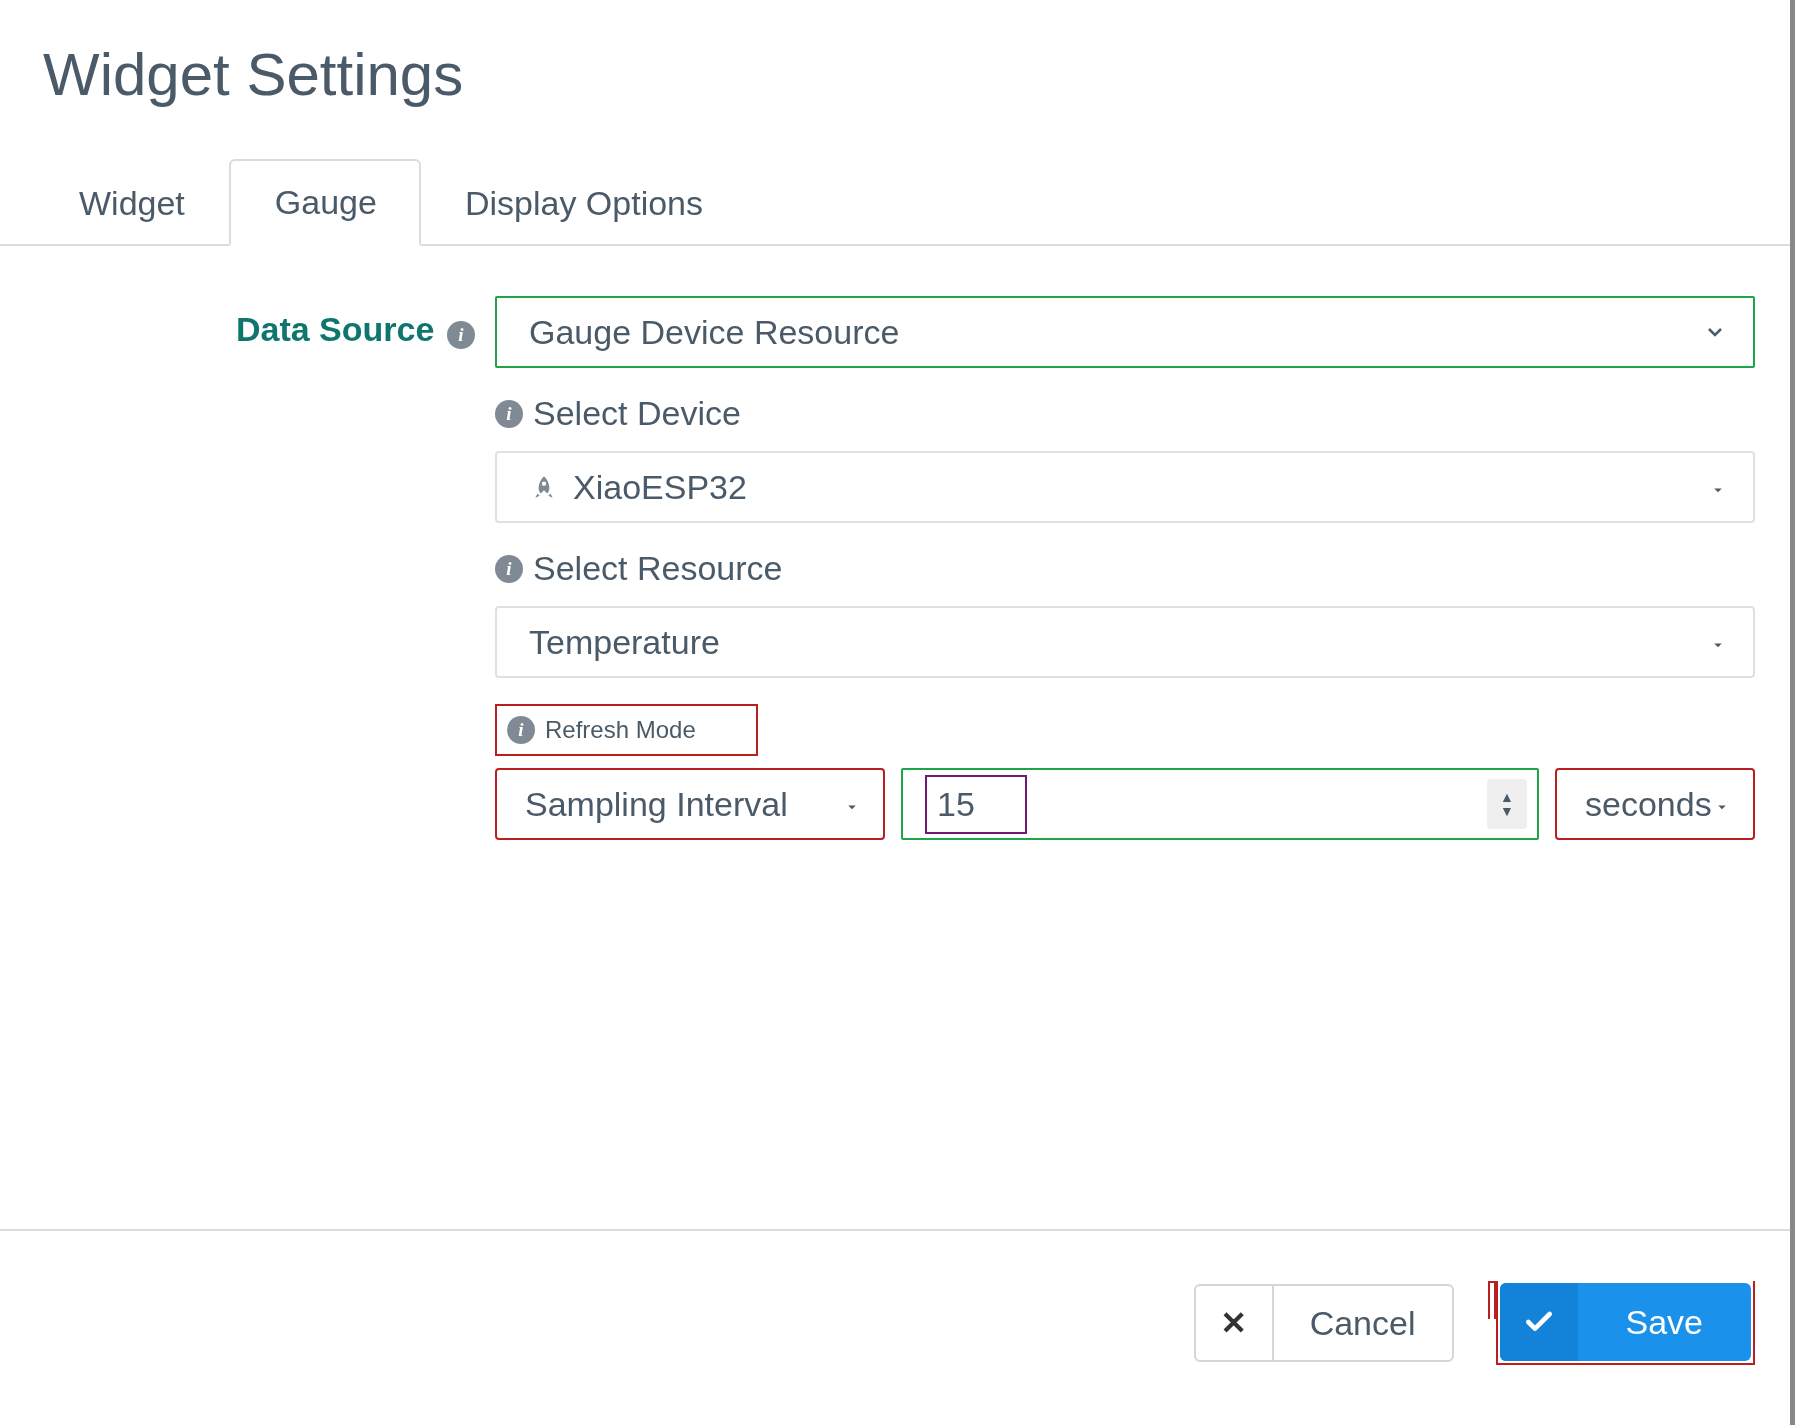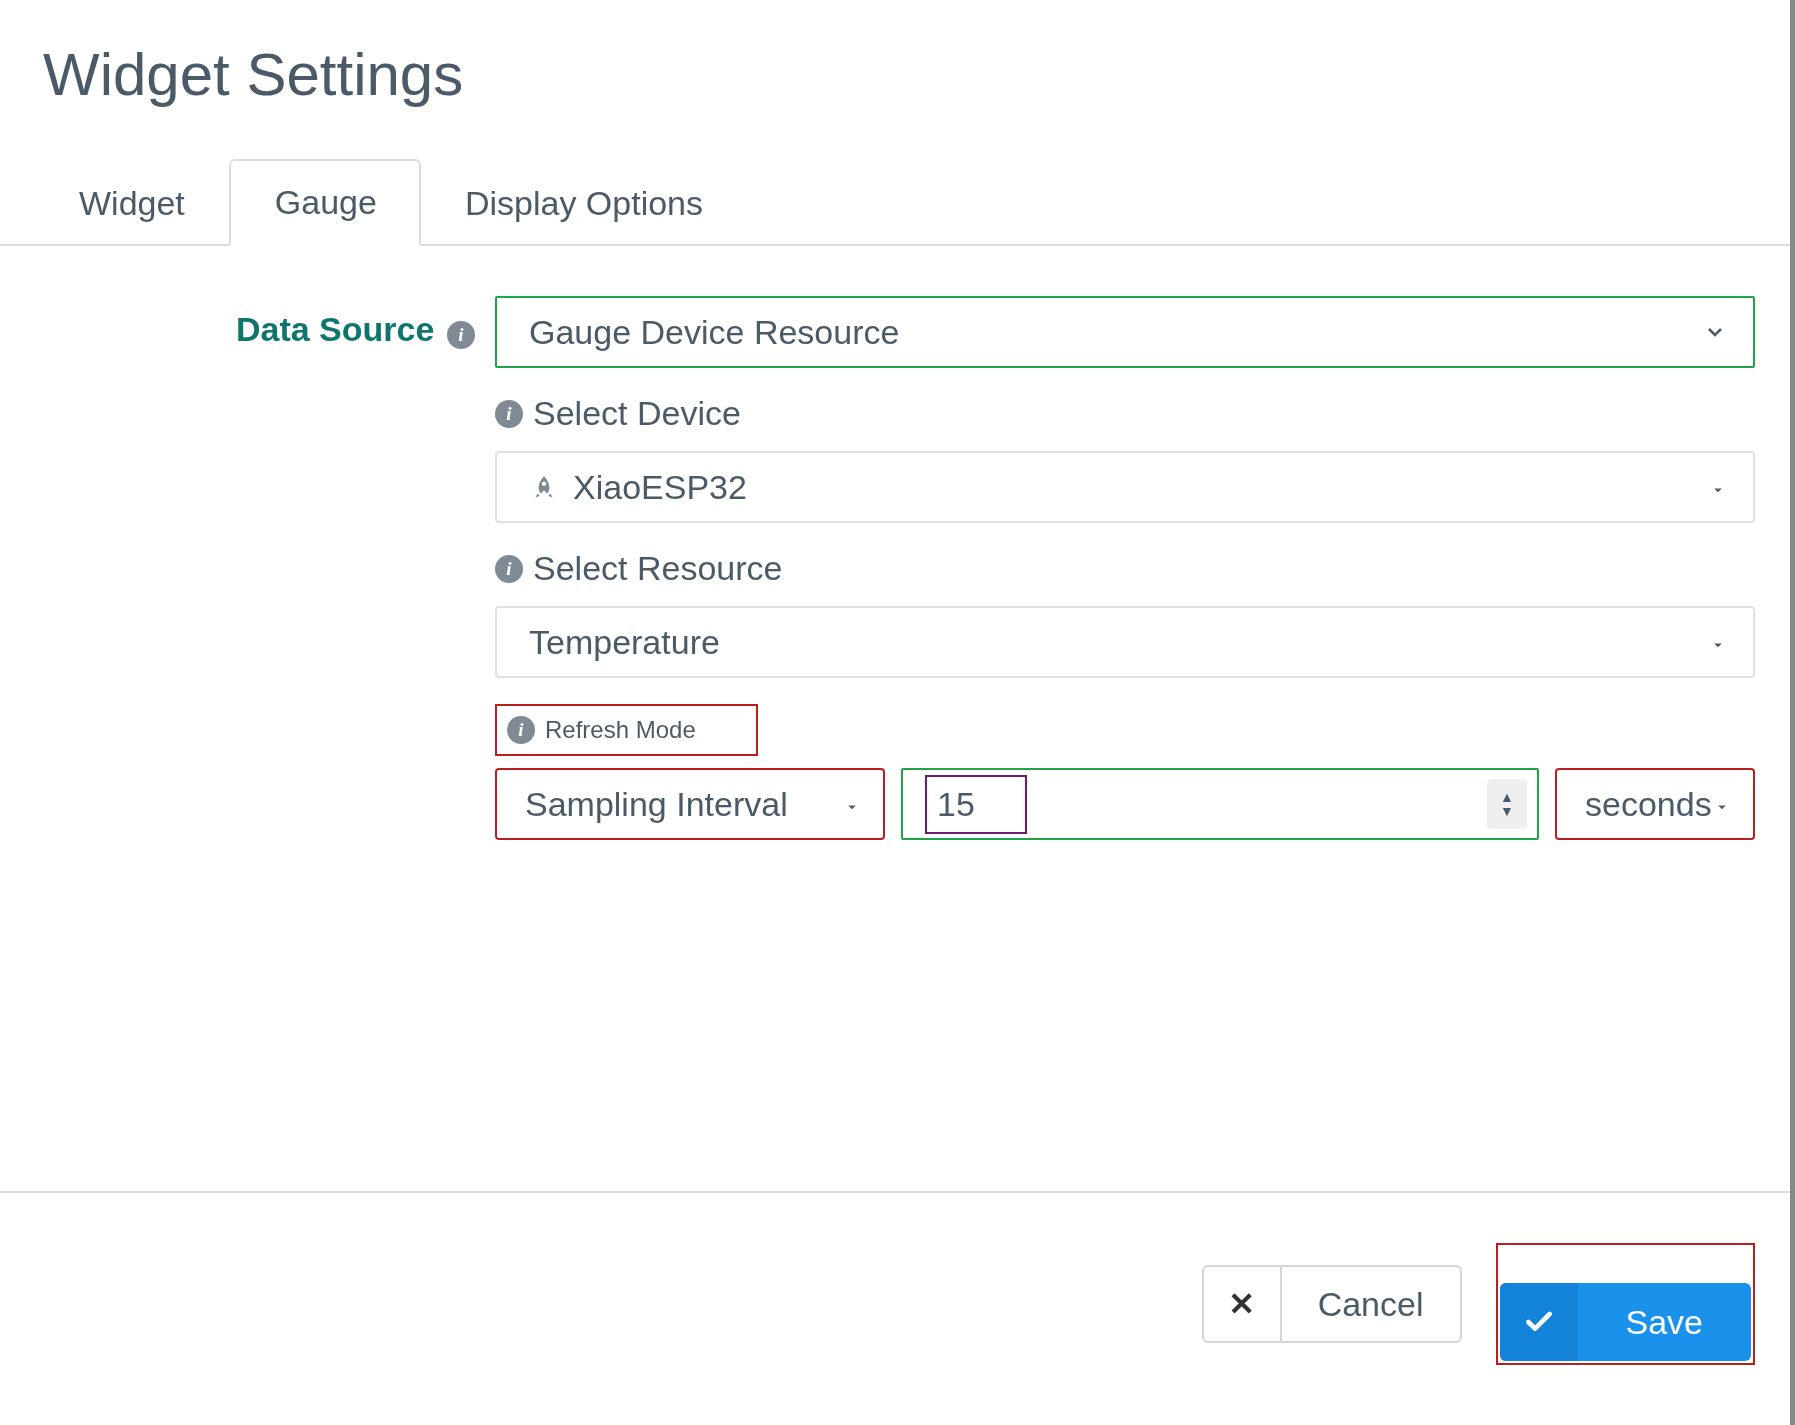--- a/index.html
+++ b/index.html
@@ -246,21 +246,21 @@
     }
     .btn-save-wrap {
       border: 2px solid #b91f1f;
       padding: 2px;
       height: auto;
       display: flex;
     }
     .btn-save-wrap-top {
       height: 38px;
     }
-    .save-wrap-col { display: flex; flex-direction: column; }
+    .save-wrap-col { display: flex; }
     .btn-save {
       background: #1a91eb;
       color: #ffffff;
       overflow: hidden;
     }
     .btn-save .icon-part {
       width: 78px;
       display: flex;
       align-items: center;
       justify-content: center;

